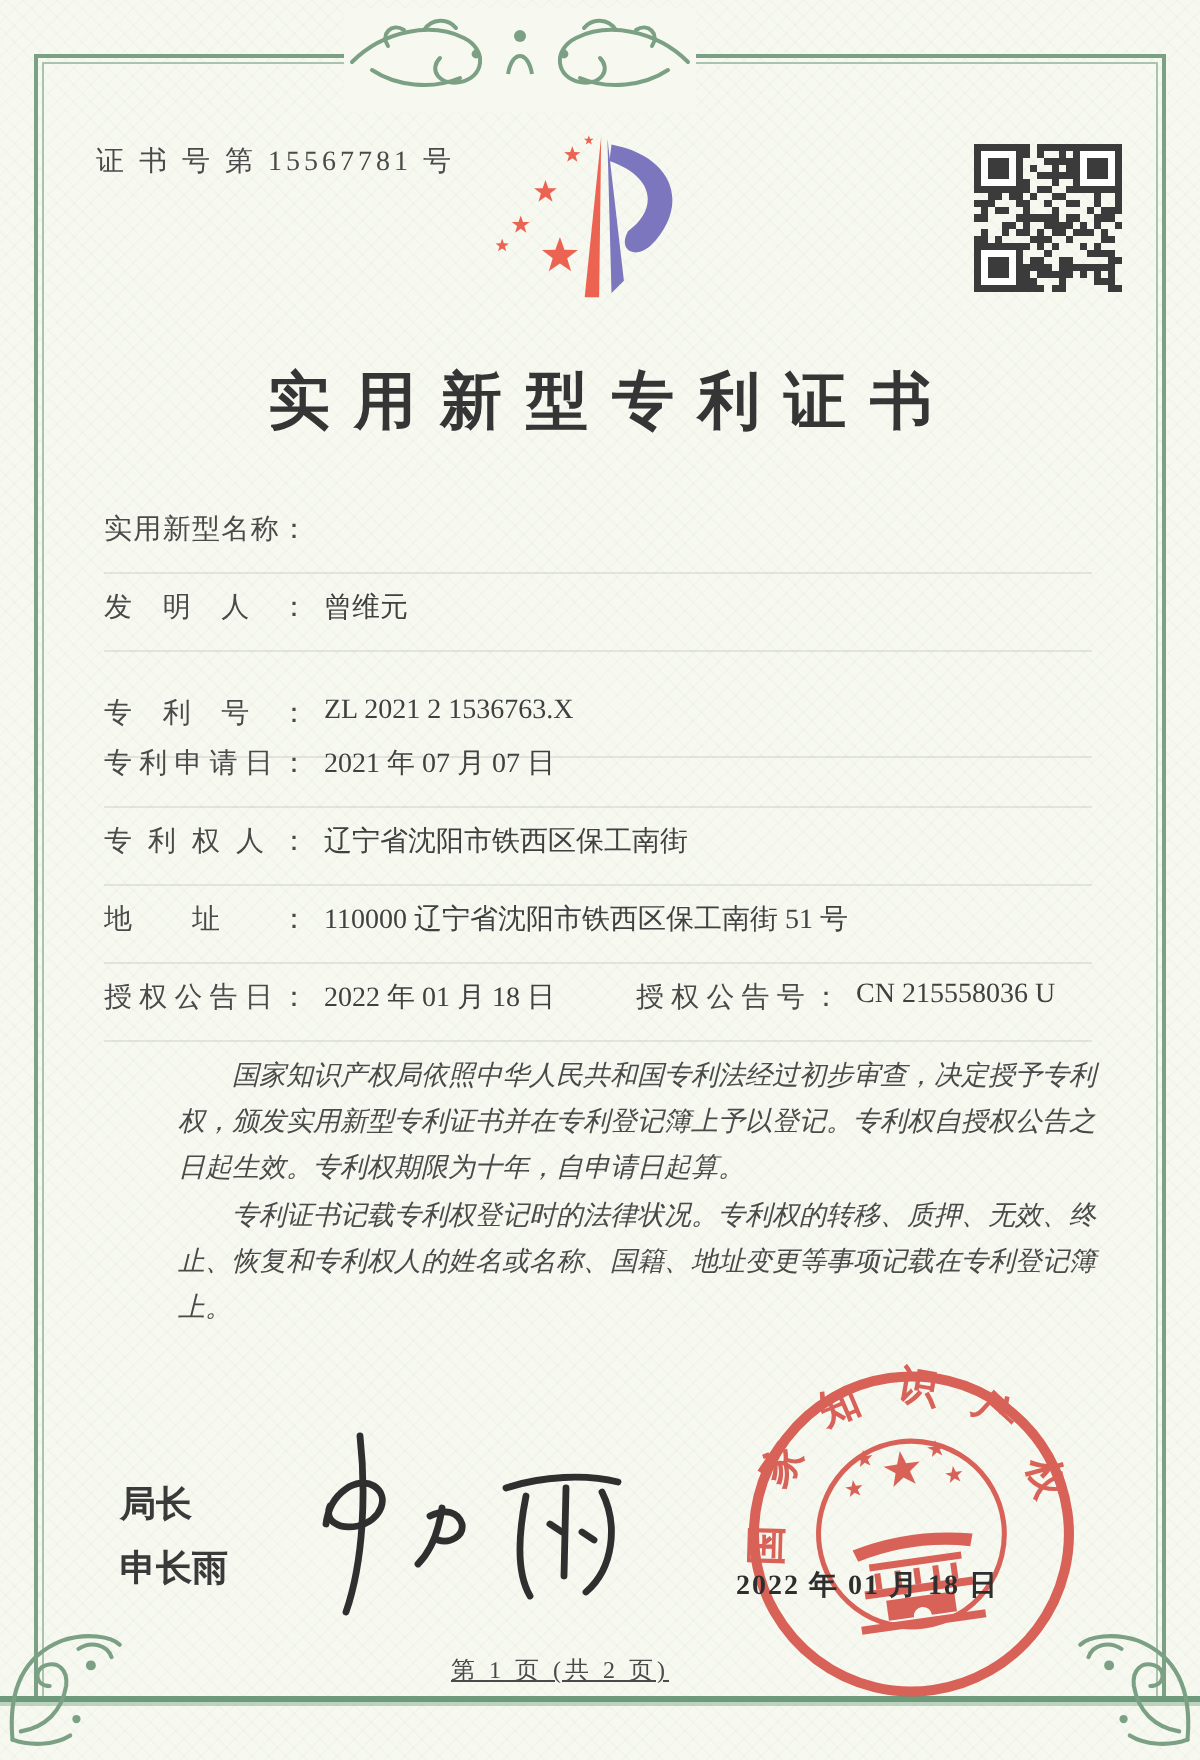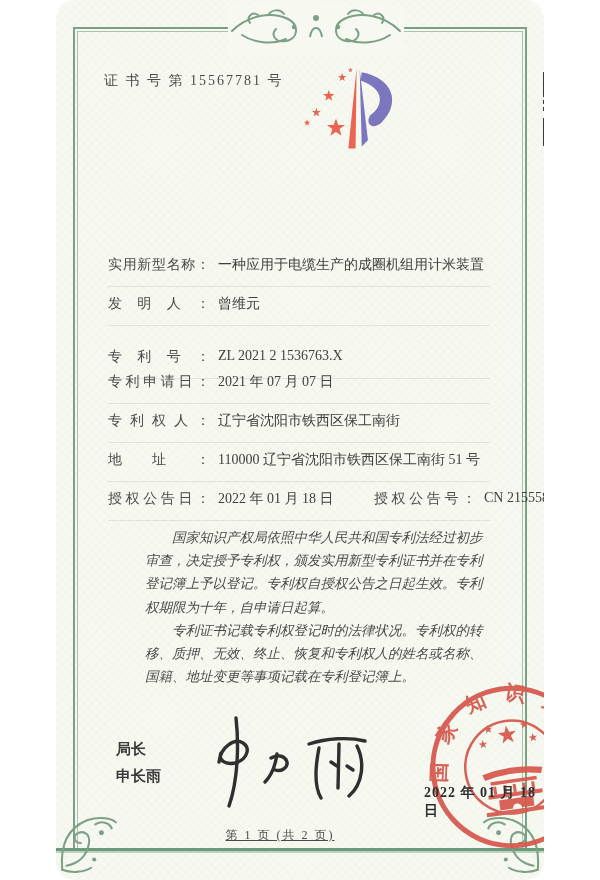--- a/index.html
+++ b/index.html
@@ -1,27 +1,26 @@
 <!DOCTYPE html>
 <html><head>
 <meta charset="utf-8">
 <style>
   html,body{margin:0;padding:0;}
   .page{
     position:relative;
-    width:488px;height:880px;
+    width:600px;height:880px;
     margin:0 auto;
     overflow:hidden;
     font-family:"Liberation Serif","DejaVu Serif",serif;
     color:#474747;
     background:
       repeating-linear-gradient(45deg, rgba(130,170,140,.045) 0 1px, transparent 1px 6px),
       repeating-linear-gradient(-45deg, rgba(130,170,140,.045) 0 1px, transparent 1px 6px),
       #f7f9f1;
-    border-radius: 19px;
   }
   
   .frame{
     position:absolute;left:17px;right:17px;top:27px;bottom:29px;
     border:2px solid #7ba084;border-bottom:none;
     pointer-events:none;
   }
   .frame::after{
     content:"";position:absolute;left:2px;right:2px;top:2px;bottom:0;
     border:1px solid #a8c4ae;border-bottom:none;
@@ -63,21 +62,21 @@
   .grant-right{position:absolute;left:266px;display:flex;}
   
   .body-text{
     position:absolute;left:53px;right:52px;top:526px;
     font-size:13.5px;line-height:1.72;color:#4a4a4a;
     font-style:italic;
     margin-left:36px;
   }
   .body-text p{margin:0;text-indent:2em;}
   
-  .officer{position:absolute;left:60px;top:736px;font-size:15px;font-weight:600;color:#3a3a3a;line-height:1.8;}
+  .officer{position:absolute;left:60px;top:736px;font-size:18px;font-weight:600;color:#3a3a3a;line-height:1.8;}
   .signature{position:absolute;left:135px;top:710px;width:200px;height:100px;}
   .seal{position:absolute;left:350px;top:678px;width:212px;height:182px;transform:rotate(-8deg);opacity:.92;}
   .seal-date{
     position:absolute;left:368px;top:784px;z-index:5;
     font-size:14px;font-weight:600;letter-spacing:1px;color:#2e2e2e;
   }
   .footer{
     position:absolute;left:0;right:40px;top:827px;
     text-align:center;font-size:12px;letter-spacing:2px;color:#4a4a4a;text-decoration:underline;
   }
@@ -310,24 +309,24 @@
           <rect x="14" y="0" width="7" height="7"></rect>
           <rect fill="#fff" x="15" y="1" width="5" height="5"></rect>
           <rect x="16" y="2" width="3" height="3"></rect>
           <rect x="0" y="14" width="7" height="7"></rect>
           <rect fill="#fff" x="1" y="15" width="5" height="5"></rect>
           <rect x="2" y="16" width="3" height="3"></rect>
         </g>
       </svg>
   </div>
 
+  <div class="title">实用新型专利证书</div>
 
   <div class="field" style="top:256px">
     <span class="flabel">实用新型名称：</span>
-    <span class="fvalue">一种应用于电缆生产的成圈机组用计米装置</span>
   </div>
   <div class="field" style="top:295px">
     <span class="flabel">发明人：</span>
     <span class="fvalue">曾维元</span>
   </div>
   <div class="field" style="top:348px">
     <span class="flabel">专利号：</span>
     <span class="fvalue">ZL 2021 2 1536763.X</span>
   </div>
   <div class="field" style="top:373px">

